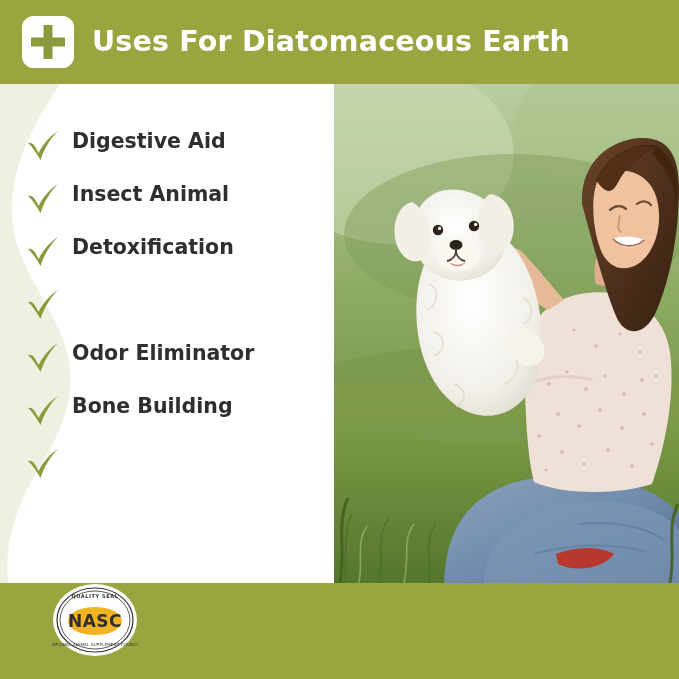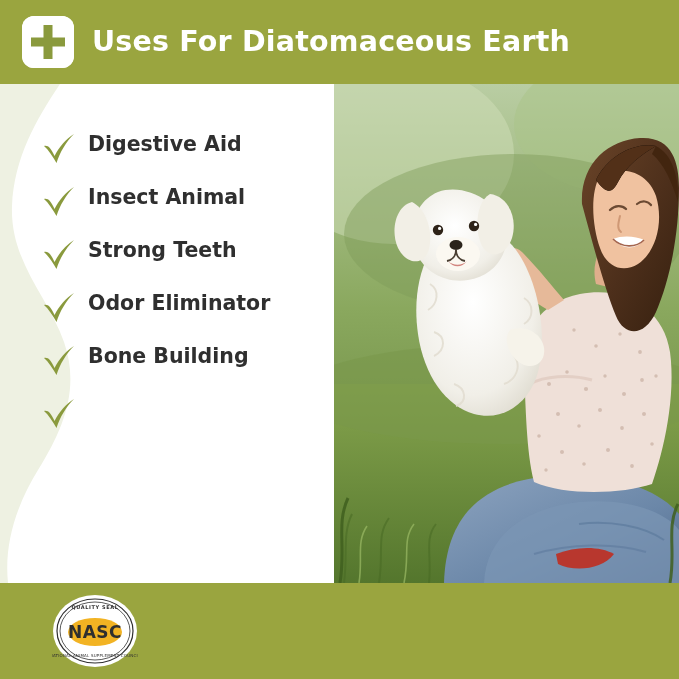--- a/index.html
+++ b/index.html
@@ -71,22 +71,22 @@
   }
   .list-pane .wave {
     position: absolute;
     inset: 0;
     width: 100%;
     height: 100%;
   }
   .benefits {
     position: relative;
     z-index: 2;
-    margin: 16px;
-    padding: 30px 0 0 26px;
+    margin: 0;
+    padding: 43px 0 0 26px;
     list-style: none;
   }
   .benefit {
     display: flex;
     align-items: flex-start;
     margin-bottom: 15px;
     min-height: 38px;
   }
   .check {
     flex: 0 0 auto;
@@ -115,21 +115,21 @@
   }
   .photo svg { display: block; width: 100%; height: 100%; }
 
   
   .footer {
     position: relative;
     height: 96px;
     flex: 0 0 auto;
     background: #9aa53f;
     display: flex;
-    align-items: center;
+    align-items: flex-start;
     padding-left: 52px;
     box-sizing: border-box;
   }
   .nasc-seal {
     flex: 0 0 auto;
     width: 86px;
     height: 74px;
     margin-right: 18px;
     position: relative;
   }
@@ -185,21 +185,28 @@
               </svg>
           </span>
           <span class="benefit-label">Insect Animal</span>
         </li>
         <li class="benefit">
           <span class="check">
             <svg width="34" height="34" viewBox="0 0 34 34">
                 <path d="M2 14 C6 13 9 16 12.5 24 C17 15 24 7 32 2 C24 10 18 20 14.5 31 C10.5 24 6.5 18 2 14 Z" fill="#8a9a3d"></path>
               </svg>
           </span>
-          <span class="benefit-label">Strong Teeth</span>
+          <span class="benefit-label">Detoxification</span>
+        </li>
+        <li class="benefit">
+          <span class="check">
+            <svg width="34" height="34" viewBox="0 0 34 34">
+                <path d="M2 14 C6 13 9 16 12.5 24 C17 15 24 7 32 2 C24 10 18 20 14.5 31 C10.5 24 6.5 18 2 14 Z" fill="#8a9a3d"></path>
+              </svg>
+          </span>
         </li>
         <li class="benefit">
           <span class="check">
             <svg width="34" height="34" viewBox="0 0 34 34">
                 <path d="M2 14 C6 13 9 16 12.5 24 C17 15 24 7 32 2 C24 10 18 20 14.5 31 C10.5 24 6.5 18 2 14 Z" fill="#8a9a3d"></path>
               </svg>
           </span>
           <span class="benefit-label">Odor Eliminator</span>
         </li>
         <li class="benefit">

